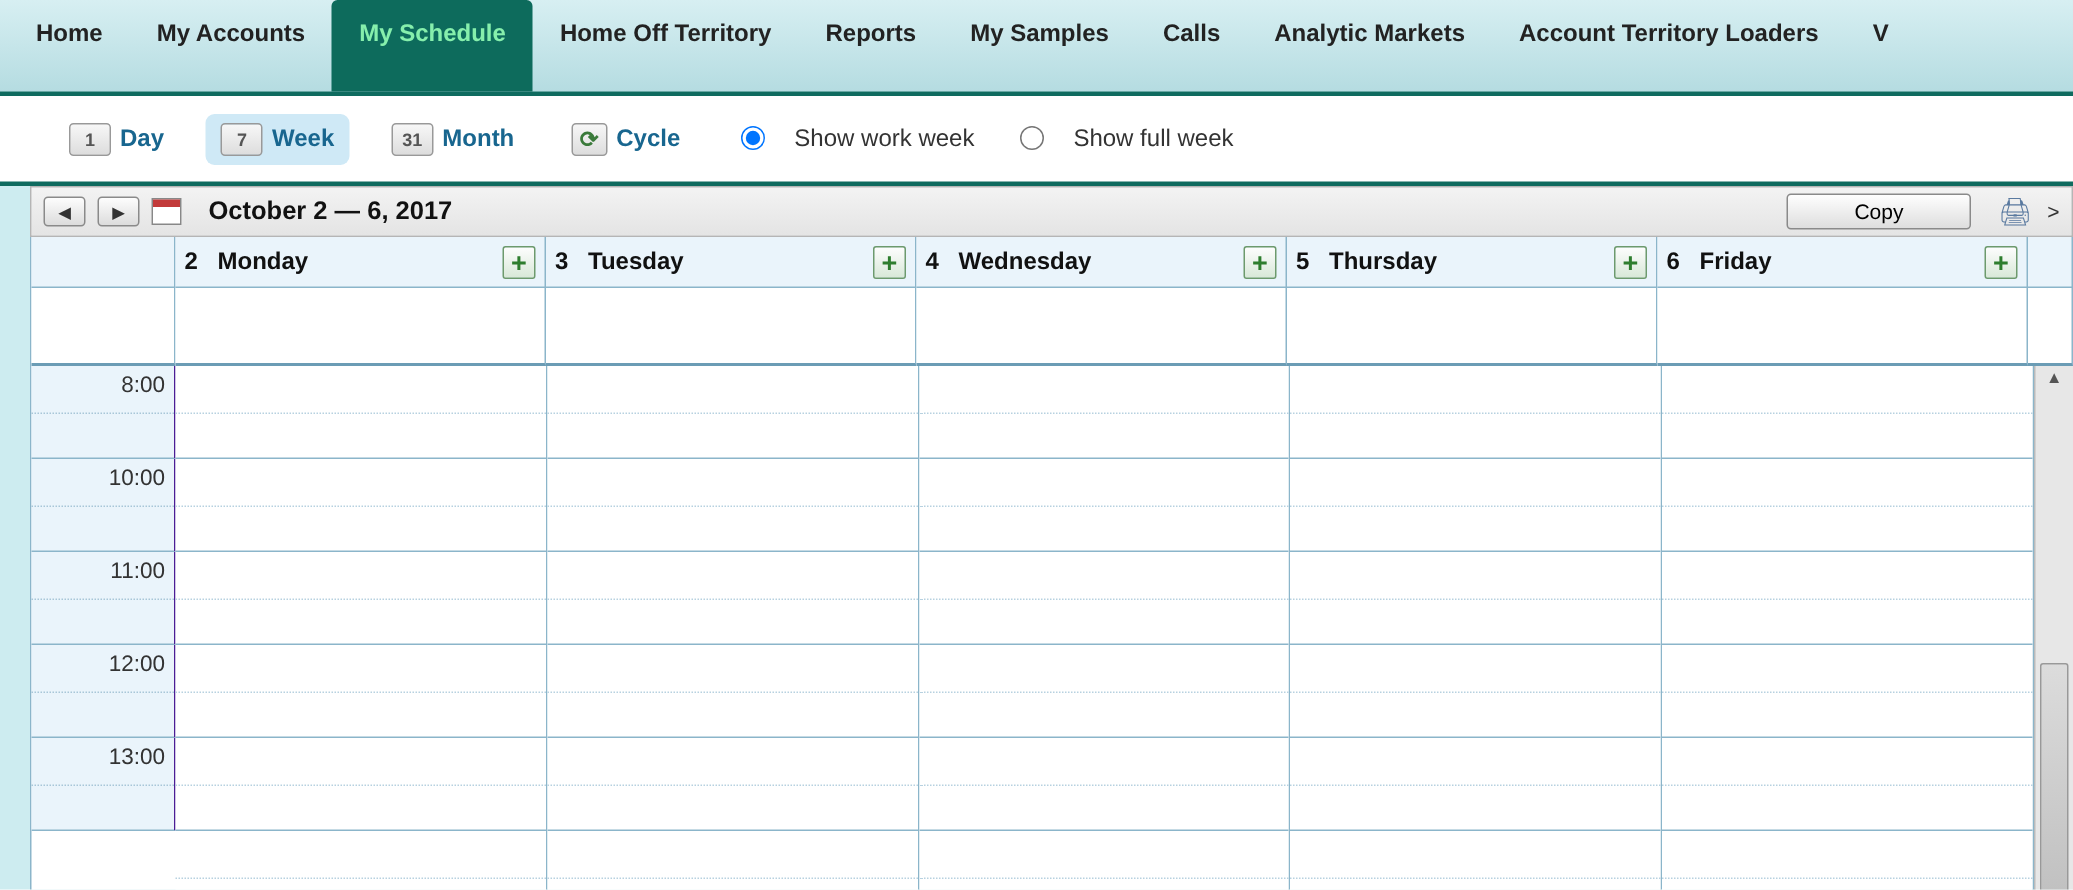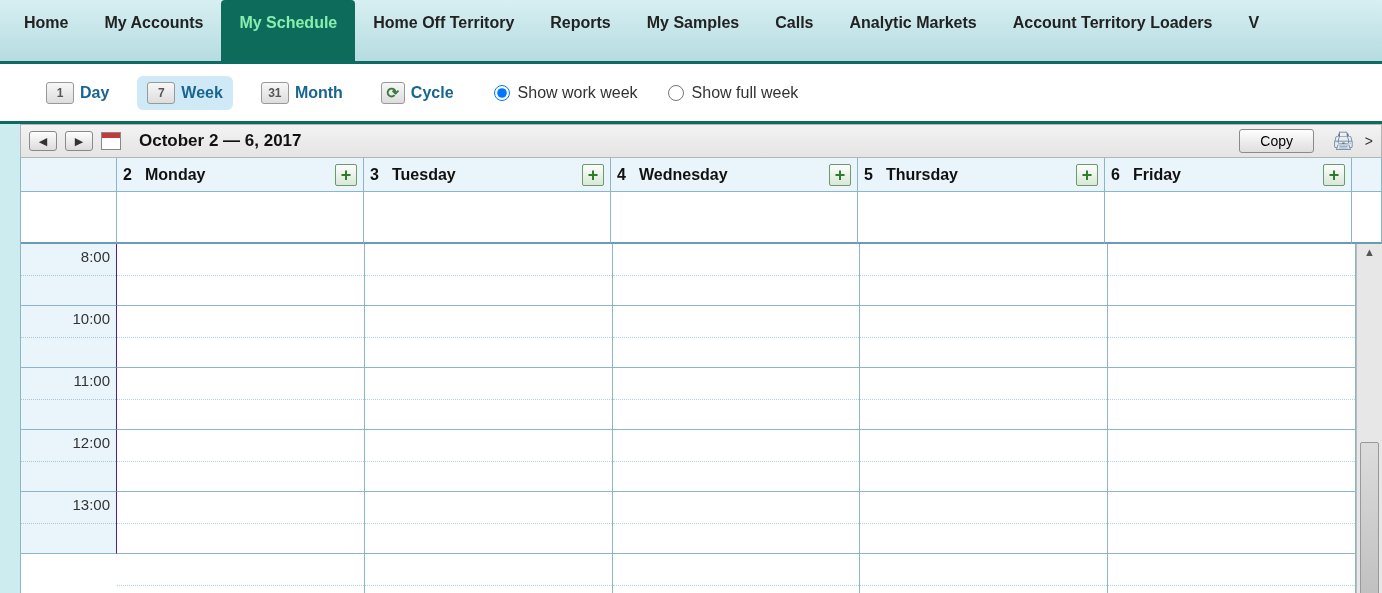--- a/index.html
+++ b/index.html
@@ -75,22 +75,22 @@
   .cal-badge.refresh {
     font-size: 15px;
     color: #3a7a3a;
     width: 24px;
     height: 22px;
   }
   .radio-lbl {
     font-size: 16px;
     color: #333;
     display: inline-flex;
-    align-items: center;
-    gap: 8px;
+    align-items: flex-start;
+    gap: 20px;
     margin-left: 12px;
     cursor: pointer;
   }
   input[type=radio] { width: 16px; height: 16px; }
 
   
   .cal-wrap {
     margin: 0 0 0 20px;
     background: #fff;
   }
@@ -126,21 +126,21 @@
     content: "";
     position: absolute; top:0; left:0; right:0; height:5px;
     background: #c23a3a;
   }
   .date-range {
     font-weight: bold; font-size: 17px; color: #111;
     margin-left: 10px;
   }
   .spacer { flex: 1; }
   .copy-btn {
-    padding: 3px 20px;
+    padding: 3px 44px;
     background: linear-gradient(#fefefe,#dedede);
     border: 1px solid #8a8a8a;
     border-radius: 3px;
     font-size: 14px;
     cursor: pointer;
   }
   .print-icon {
     margin-left: 10px;
     font-size: 18px;
     cursor: pointer;

